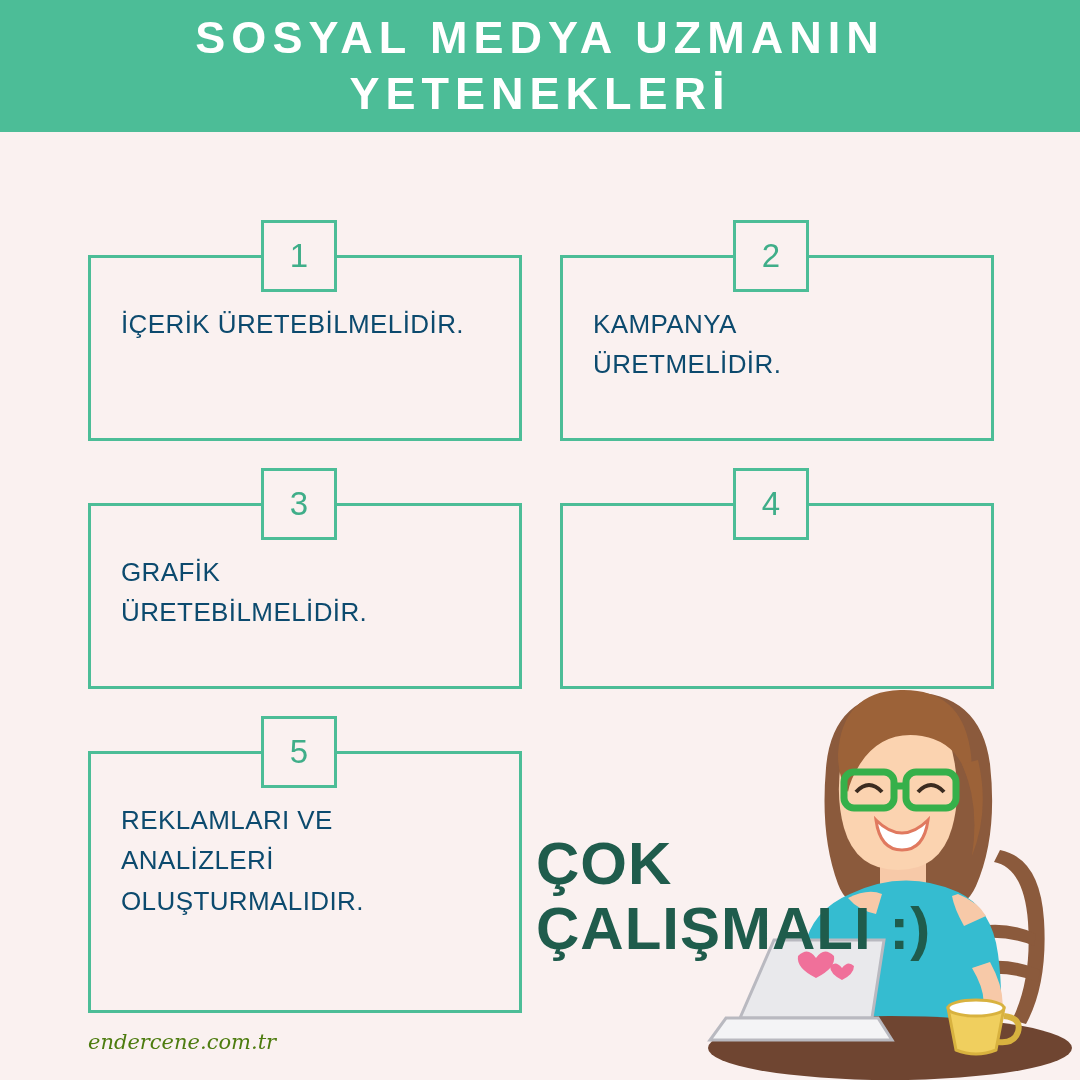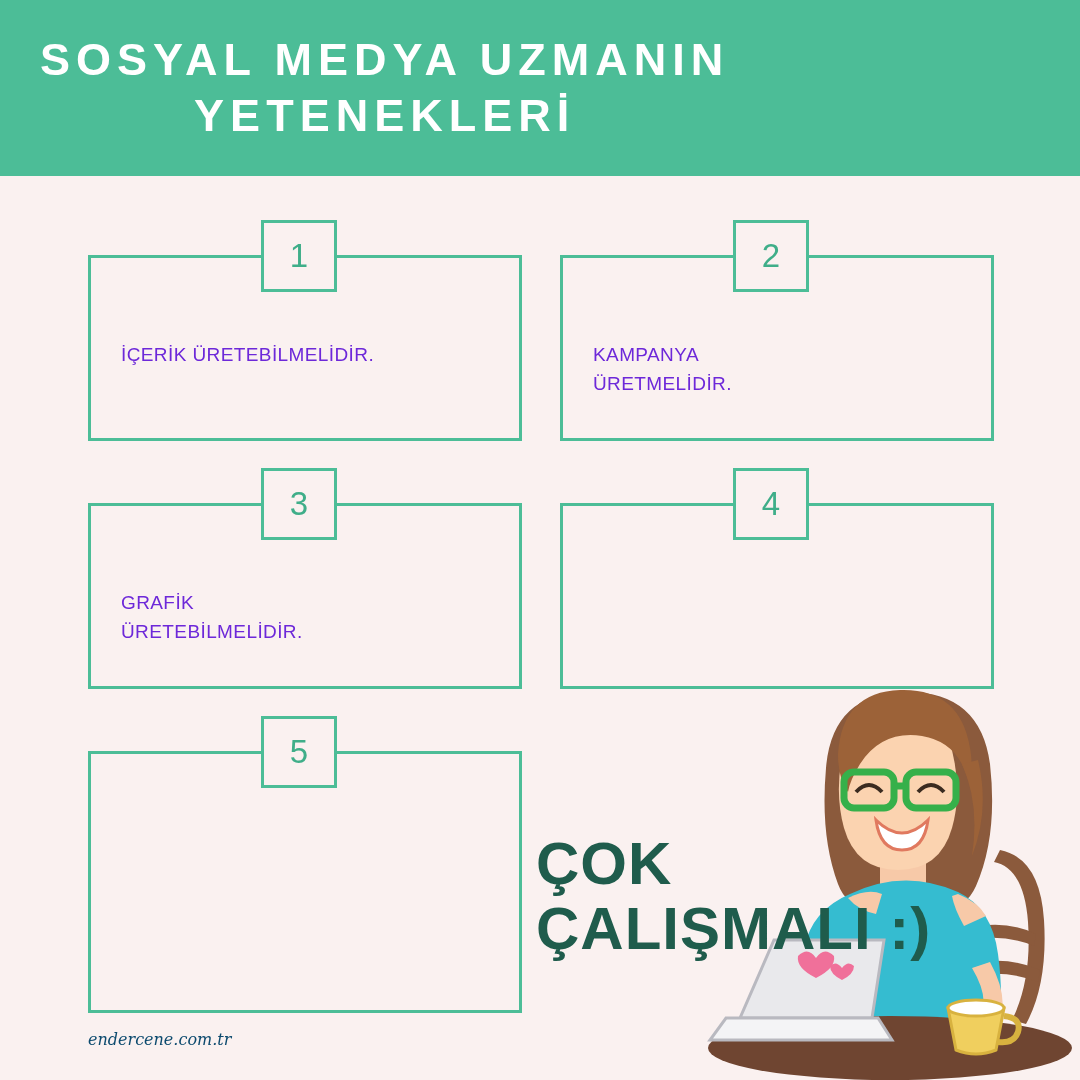--- a/index.html
+++ b/index.html
@@ -21,24 +21,25 @@
     background: #faf1f0;
     overflow: hidden;
   }
 
   
   .header {
     position: absolute;
     left: 0;
     top: 0;
     width: 1080px;
-    height: 176px;
+    height: 132px;
     background: #4cbd97;
     display: flex;
     align-items: center;
+    justify-content: center;
   }
   .header-title {
     color: #ffffff;
     font-size: 45px;
     font-weight: bold;
     letter-spacing: 6px;
     line-height: 1.25;
     text-align: center;
     text-transform: uppercase;
     padding: 0 40px;
@@ -66,41 +67,40 @@
     display: flex;
     align-items: center;
     justify-content: center;
     font-weight: normal;
   }
   .card-text {
     position: absolute;
     left: 30px;
     right: 18px;
     top: 46px;
-    color: #6d28d9;
-    font-size: 19px;
+    color: #0c4a6e;
+    font-size: 26px;
     line-height: 1.55;
     letter-spacing: 0.4px;
     white-space: pre-line;
-    margin-top: 36px;
   }
 
   #card1 { left: 88px;  top: 255px; width: 434px; height: 186px; }
   #card2 { left: 560px; top: 255px; width: 434px; height: 186px; }
   #card3 { left: 88px;  top: 503px; width: 434px; height: 186px; }
   #card4 { left: 560px; top: 503px; width: 434px; height: 186px; }
   #card5 { left: 88px;  top: 751px; width: 434px; height: 262px; }
 
   
   .site-url {
     position: absolute;
     left: 88px;
     top: 1030px;
-    color: #0c4a6e;
-    font-size: 16px;
+    color: #4d7c0f;
+    font-size: 21px;
     font-family: "DejaVu Serif", serif;
     font-style: italic;
   }
 
   
   .slogan {
     position: absolute;
     left: 536px;
     top: 832px;
     color: #1f5c4c;
@@ -148,20 +148,23 @@
     <div class="card-text">GRAFİK
 ÜRETEBİLMELİDİR.</div>
   </div>
 
   <div class="card" id="card4">
     <div class="card-num">4</div>
   </div>
 
   <div class="card" id="card5">
     <div class="card-num">5</div>
+    <div class="card-text">REKLAMLARI VE
+ANALİZLERİ
+OLUŞTURMALIDIR.</div>
   </div>
 
   <div class="slogan">ÇOK
 ÇALIŞMALI :)</div>
 
   <div class="site-url">endercene.com.tr</div>
 
   <svg class="illustration" viewBox="0 0 380 400">
 
     <g>

